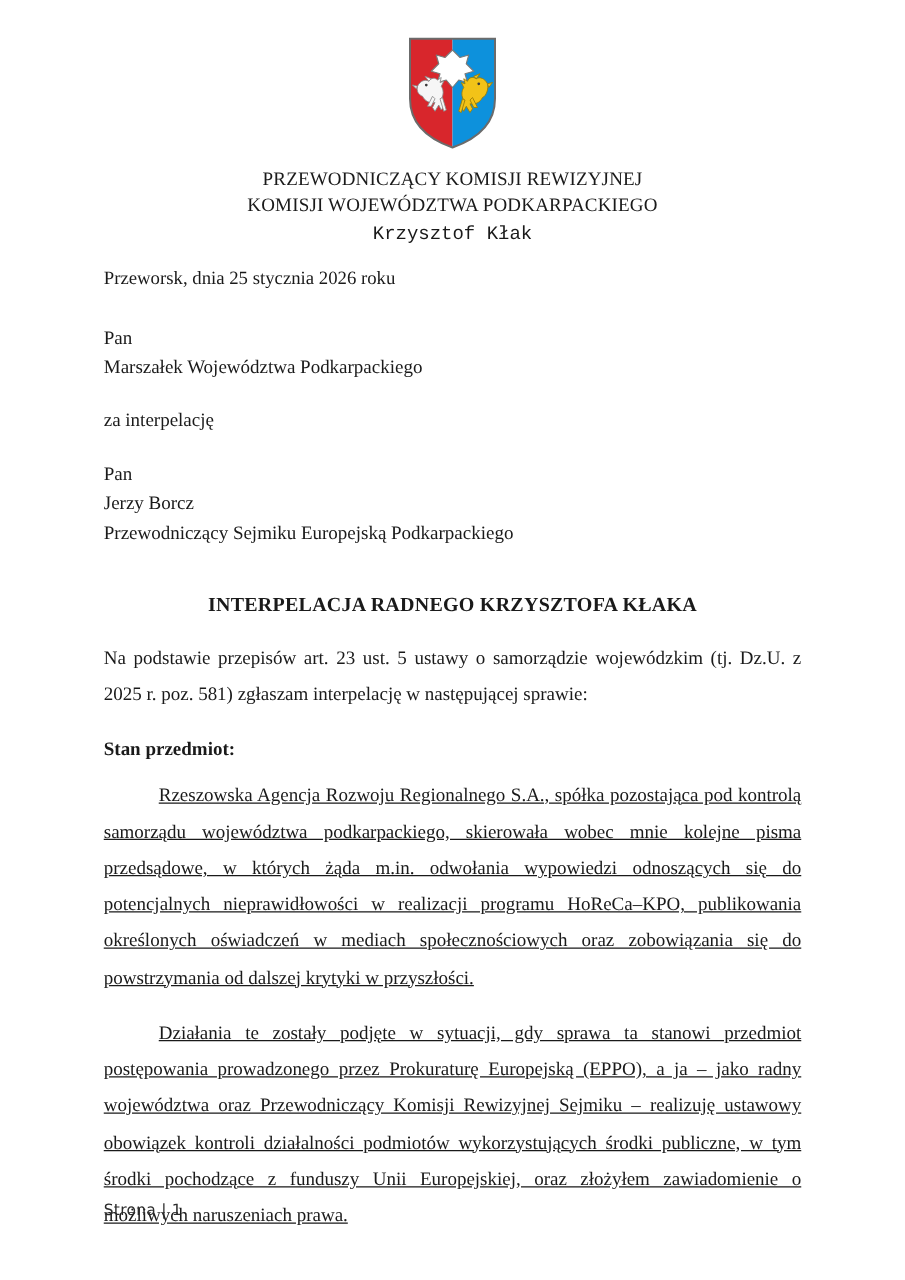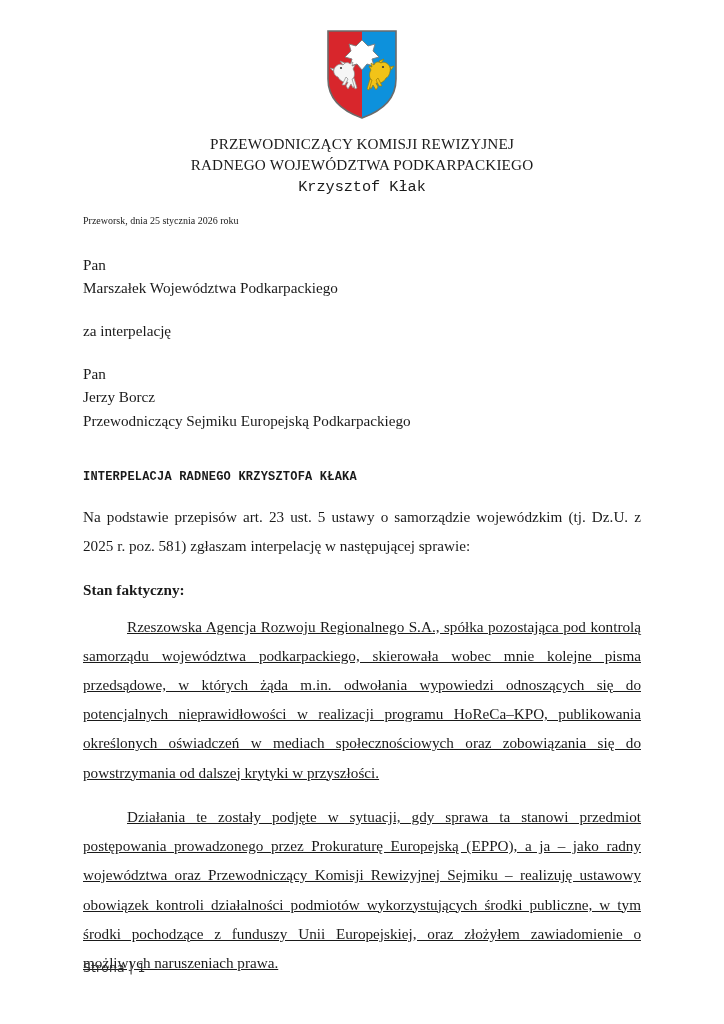--- a/index.html
+++ b/index.html
@@ -50,41 +50,41 @@
     letter-spacing: 0.15px;
   }
   .letterhead .lh-name {
     font-size: 15.2px;
     margin-top: 1px;
     font-family: Liberation Mono, monospace;
   }
 
   .dateline {
     margin-top: 17px;
-    font-size: 10px;
+    font-size: 15px;
     text-align: left;
   }
 
   
   .addr-block {
     margin-top: 27px;
     font-size: 15.2px;
     line-height: 1.55;
   }
   .addr-gap {
     height: 19px;
   }
 
   
   .doc-title {
     margin-top: 38px;
+    text-align: center;
     font-weight: bold;
-    font-size: 12px;
+    font-size: 16px;
     letter-spacing: 0.2px;
-    font-family: Liberation Mono, monospace;
   }
 
   
   .legal-basis {
     margin-top: 18px;
     font-size: 15.2px;
     line-height: 1.92;
     text-align: justify;
     font-family: Liberation Serif, serif;
   }
@@ -157,41 +157,41 @@
         <path d="M59 36 L62 32 L57 34 Z"></path>
         <path d="M68 40 L72 39 L69 43 Z"></path>
         <path d="M56 51 L60 59 L57 59 L54 53 Z"></path>
         <path d="M50 53 L47 63 L45 62 L48 52 Z"></path>
       </g>
     </svg>
   </div>
 
   <div class="letterhead">
     <div class="lh-line">PRZEWODNICZĄCY KOMISJI REWIZYJNEJ</div>
-    <div class="lh-line">RADNEGO WOJEWÓDZTWA PODKARPACKIEGO</div>
+    <div class="lh-line">KOMISJI WOJEWÓDZTWA PODKARPACKIEGO</div>
     <div class="lh-name">Krzysztof Kłak</div>
   </div>
 
   <div class="dateline">Przeworsk, dnia 25 stycznia 2026 roku</div>
 
   <div class="addr-block">
     <div>Pan</div>
     <div>Marszałek Województwa Podkarpackiego</div>
     <div class="addr-gap"></div>
     <div>za interpelację</div>
     <div class="addr-gap"></div>
     <div>Pan</div>
     <div>Jerzy Borcz</div>
     <div>Przewodniczący Sejmiku Europejską Podkarpackiego</div>
   </div>
 
   <div class="doc-title">INTERPELACJA RADNEGO KRZYSZTOFA KŁAKA</div>
 
   <div class="legal-basis">Na podstawie przepisów art. 23 ust. 5 ustawy o samorządzie wojewódzkim (tj. Dz.U. z 2025 r. poz. 581) zgłaszam interpelację w następującej sprawie:</div>
 
-  <div class="section-head">Stan faktyczny:</div>
+  <div class="section-head">Stan przedmiot:</div>
 
   <p class="body-par">Rzeszowska Agencja Rozwoju Regionalnego S.A., spółka pozostająca pod kontrolą samorządu województwa podkarpackiego, skierowała wobec mnie kolejne pisma przedsądowe, w których żąda m.in. odwołania wypowiedzi odnoszących się do potencjalnych nieprawidłowości w realizacji programu HoReCa–KPO, publikowania określonych oświadczeń w mediach społecznościowych oraz zobowiązania się do powstrzymania od dalszej krytyki w przyszłości.</p>
   <p class="body-par">Działania te zostały podjęte w sytuacji, gdy sprawa ta stanowi przedmiot postępowania prowadzonego przez Prokuraturę Europejską (EPPO), a ja – jako radny województwa oraz Przewodniczący Komisji Rewizyjnej Sejmiku – realizuję ustawowy obowiązek kontroli działalności podmiotów wykorzystujących środki publiczne, w tym środki pochodzące z funduszy Unii Europejskiej, oraz złożyłem zawiadomienie o możliwych naruszeniach prawa.</p>
 
   <div class="page-footer">Strona | 1</div>
 
 </div>
 
 </body></html>

